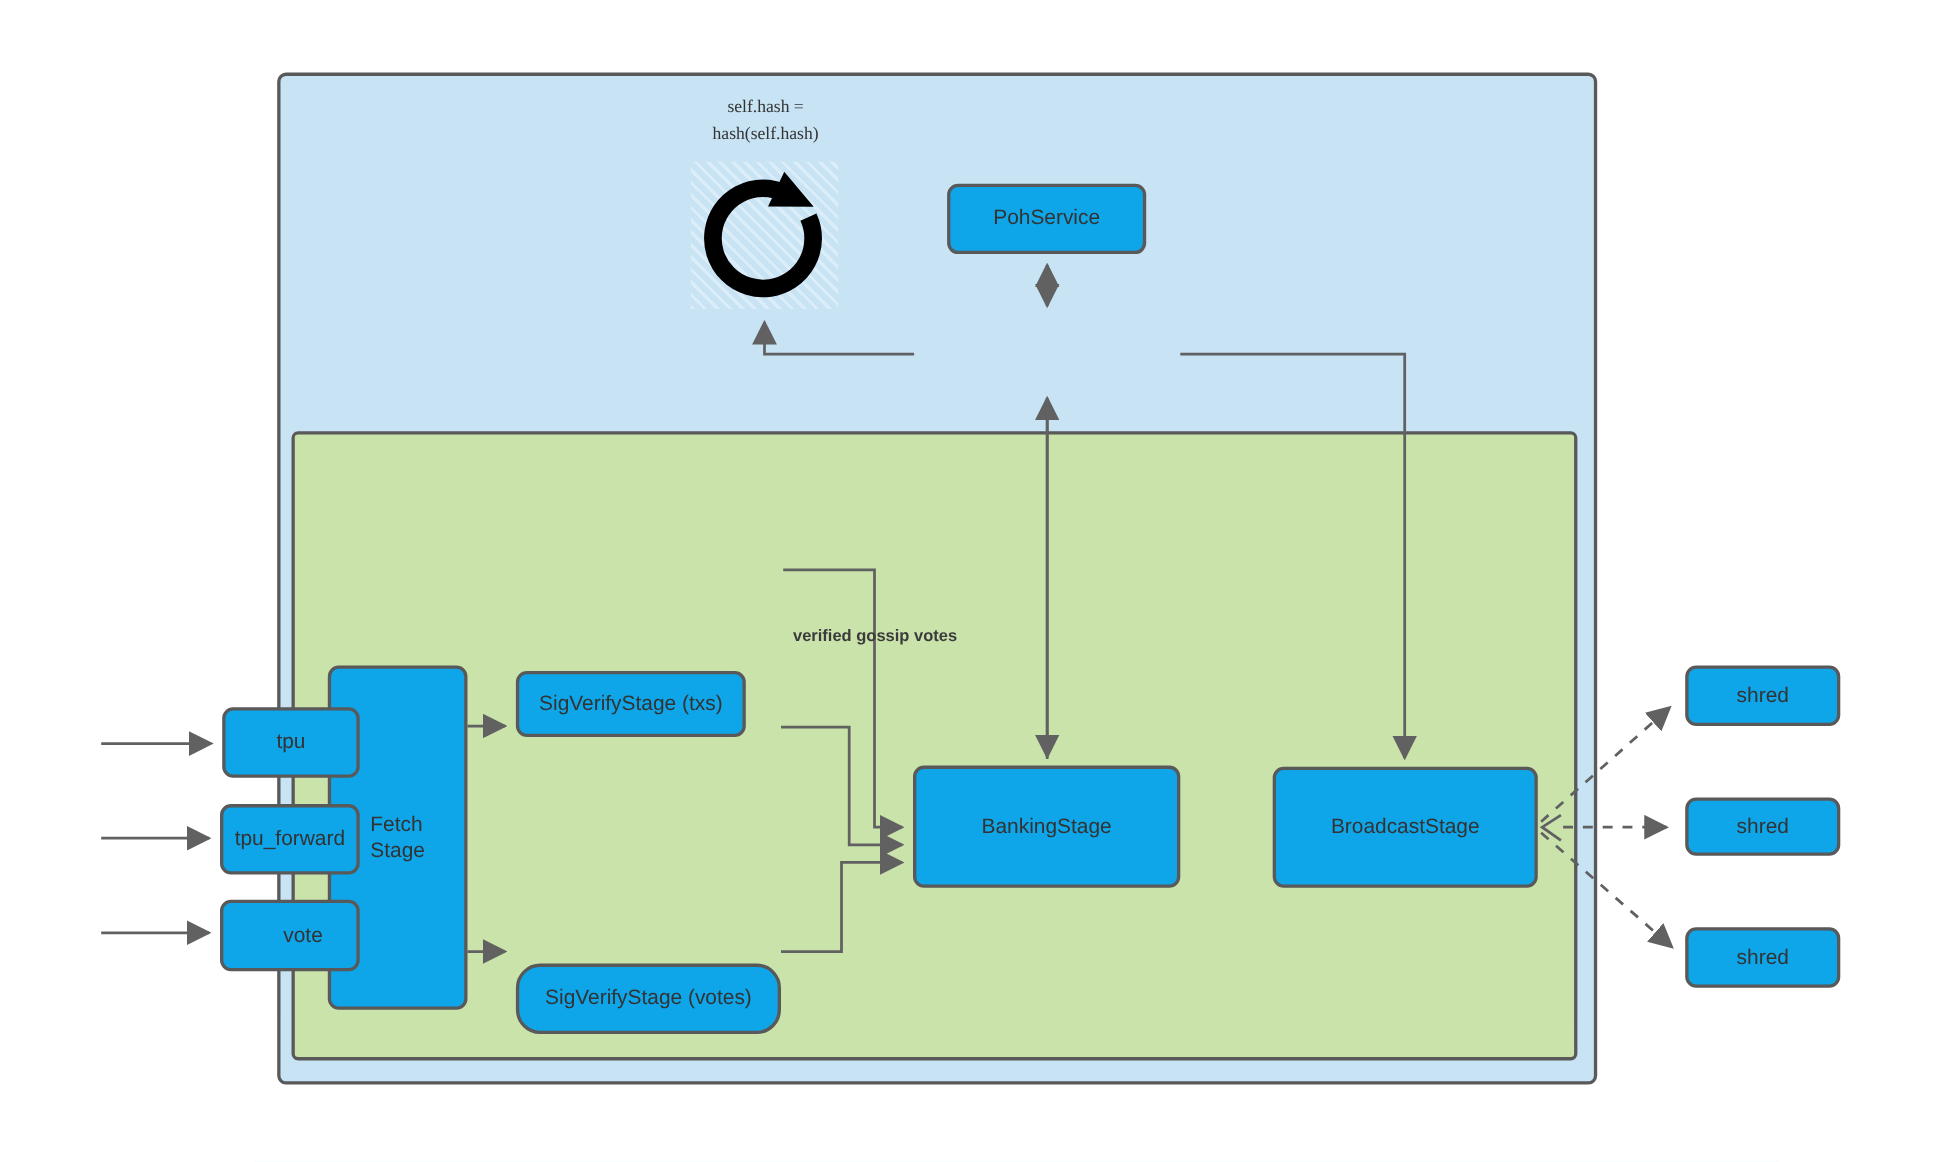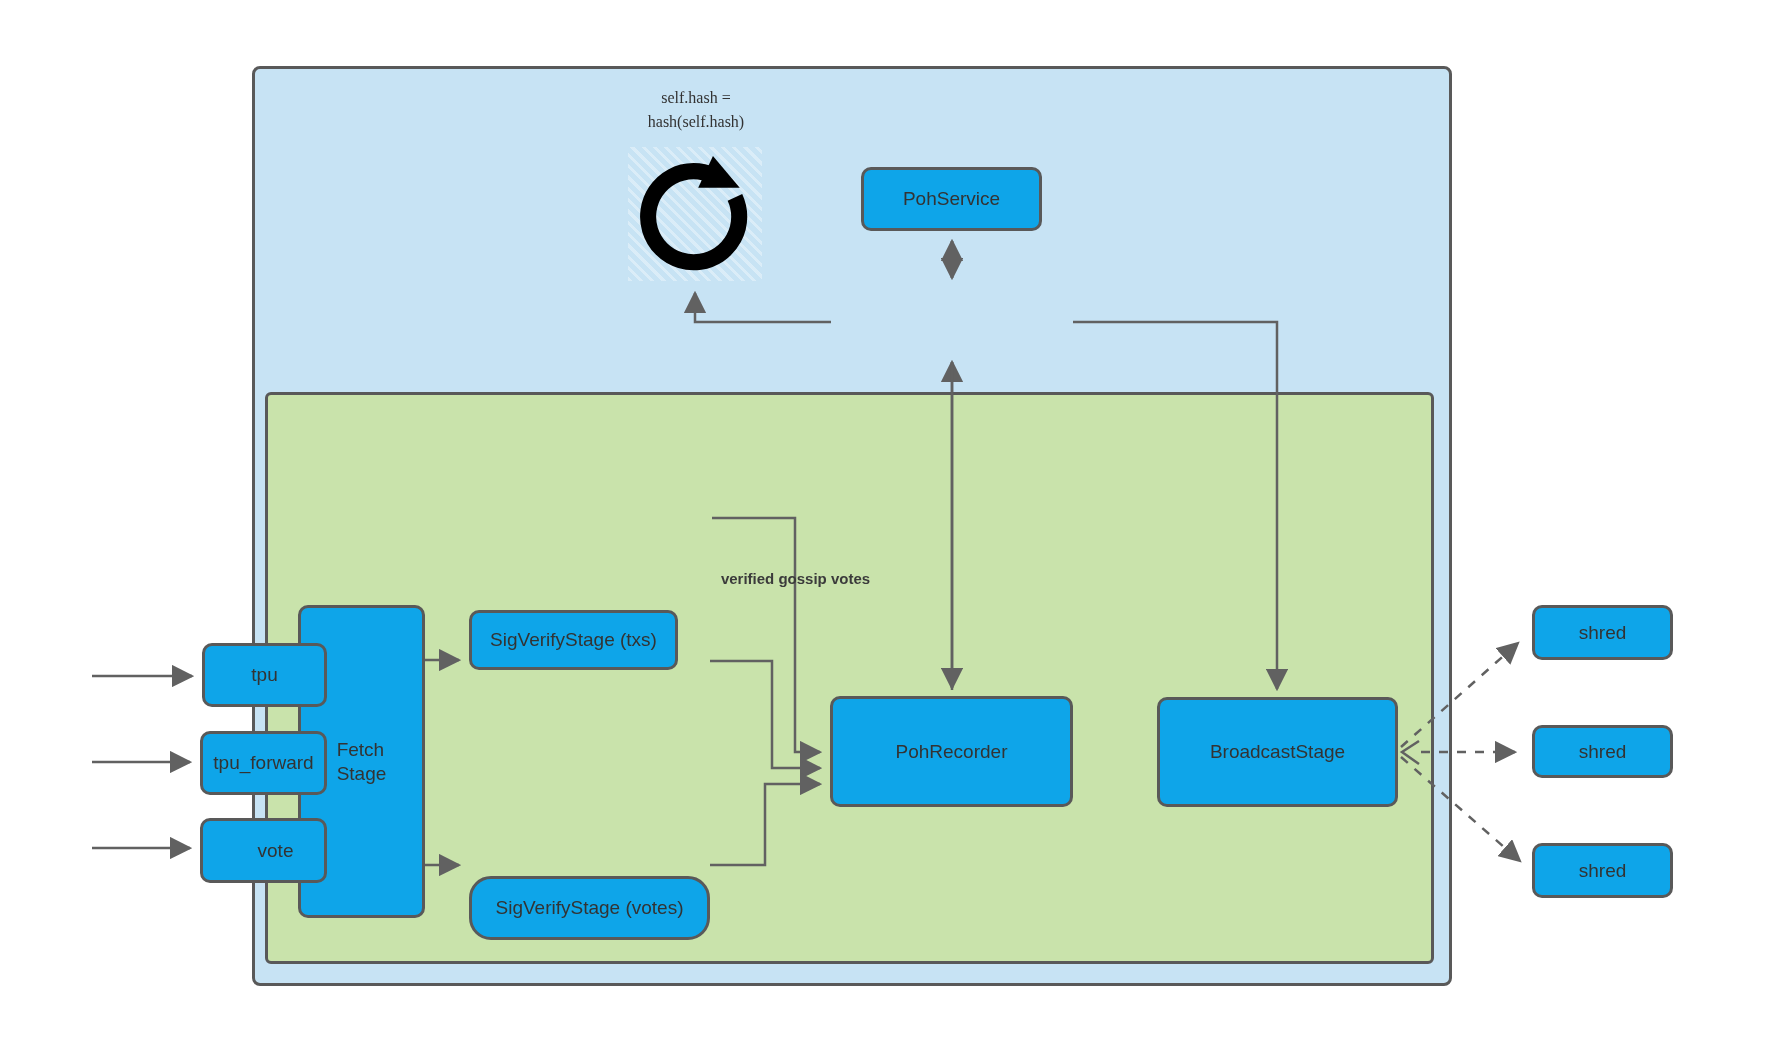--- a/index.html
+++ b/index.html
@@ -130,21 +130,21 @@
   </div>
 
   <div class="node" style="left:469px;top:610px;width:209px;height:60px;">
     <span>SigVerifyStage (txs)</span>
   </div>
   <div class="node" style="left:469px;top:876px;width:241px;height:64px;border-radius:22px;">
     <span>SigVerifyStage (votes)</span>
   </div>
 
   <div class="node" style="left:830px;top:696px;width:243px;height:111px;">
-    <span>PohRecorder</span>
+    <span>BankingStage</span>
   </div>
   <div class="node" style="left:1157px;top:697px;width:241px;height:110px;">
     <span>BroadcastStage</span>
   </div>
 
   <div class="node" style="left:861px;top:167px;width:181px;height:64px;">
     <span>PohService</span>
   </div>
 
   <div class="node" style="left:1532px;top:605px;width:141px;height:55px;">

